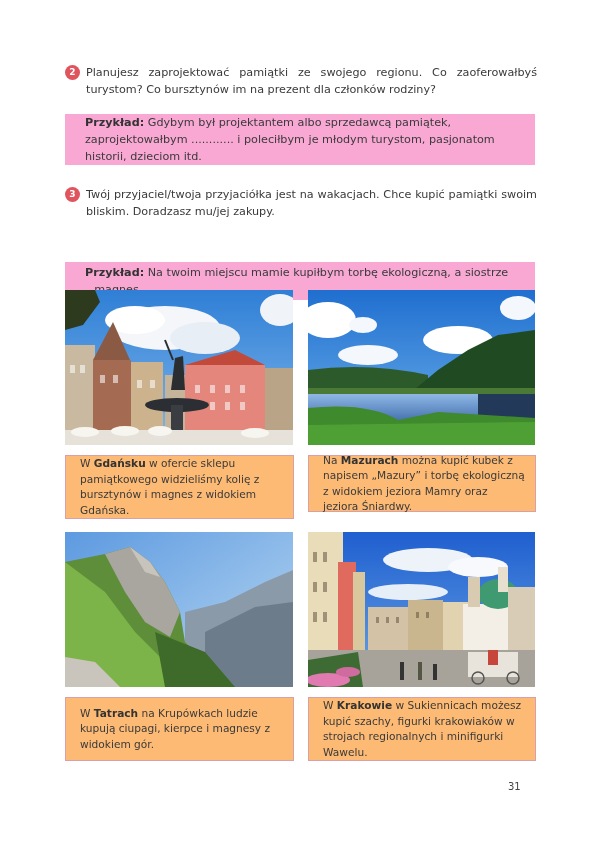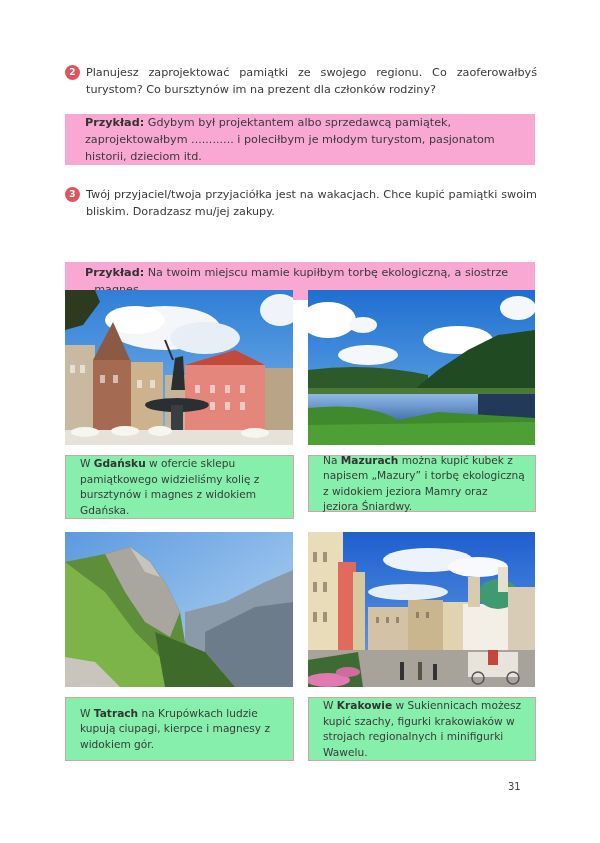--- a/index.html
+++ b/index.html
@@ -4,21 +4,21 @@
 <style>
   * { box-sizing: border-box; margin: 0; padding: 0; }
   html, body { width: 600px; height: 843px; background: #ffffff; overflow: hidden; }
   body { position: relative; font-family: "DejaVu Sans", sans-serif; color: #3a3a3a; }
   .task { position: absolute; left: 65px; width: 472px; font-size: 11.2px; line-height: 17px; display: flex; }
   .badge { flex: 0 0 auto; width: 15px; height: 15px; border-radius: 50%; background: #e0545e; color: #fff; font-size: 9px; font-weight: bold; display: flex; align-items: center; justify-content: center; margin-right: 6px; margin-top: 1px; }
   .task-text { text-align: justify; flex: 1; }
   .example { position: absolute; left: 65px; width: 470px; background: #f9a8d4; font-size: 11.2px; line-height: 17px; padding: 0 20px; display: flex; align-items: center; }
   .example b { font-weight: bold; color: #333; }
   .photo { position: absolute; overflow: hidden; }
-  .caption { position: absolute; border: 1.5px solid #d9a0a6; background: #86efac; font-size: 10.6px; line-height: 15.5px; padding: 0 10px 0 14px; display: flex; align-items: center; color: #3a3a3a; }
+  .caption { position: absolute; border: 1.5px solid #d9a0a6; background: #fdba74; font-size: 10.6px; line-height: 15.5px; padding: 0 10px 0 14px; display: flex; align-items: center; color: #3a3a3a; }
   .caption b { font-weight: bold; color: #333; }
   .page-num { position: absolute; left: 508px; top: 781px; font-size: 10px; color: #444; }
   svg { display: block; }
 </style>
 </head>
 <body>
 
 <div class="task" style="top:64px;">
   <span class="badge">2</span>
   <span class="task-text">Planujesz zaprojektować pamiątki ze swojego regionu. Co zaoferowałbyś turystom? Co bursztynów im na prezent dla członków rodziny?</span>

